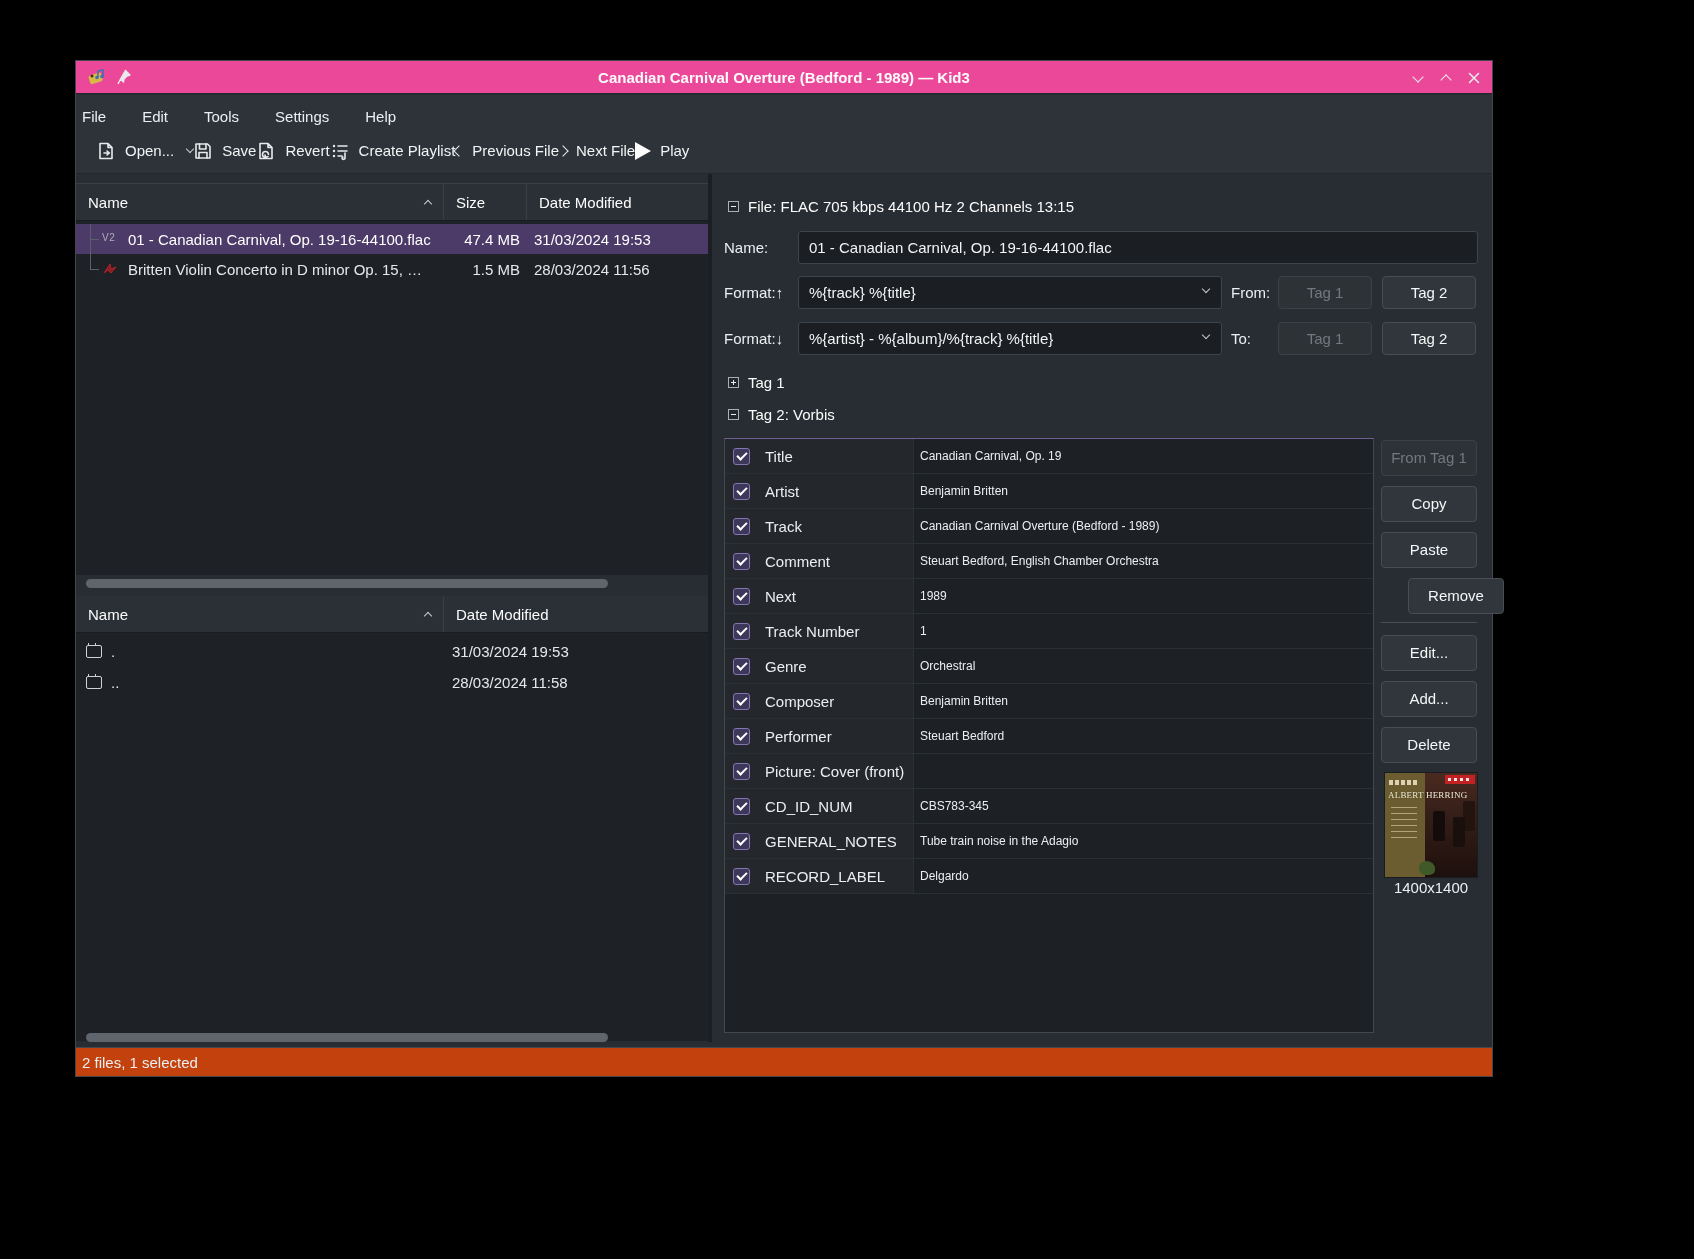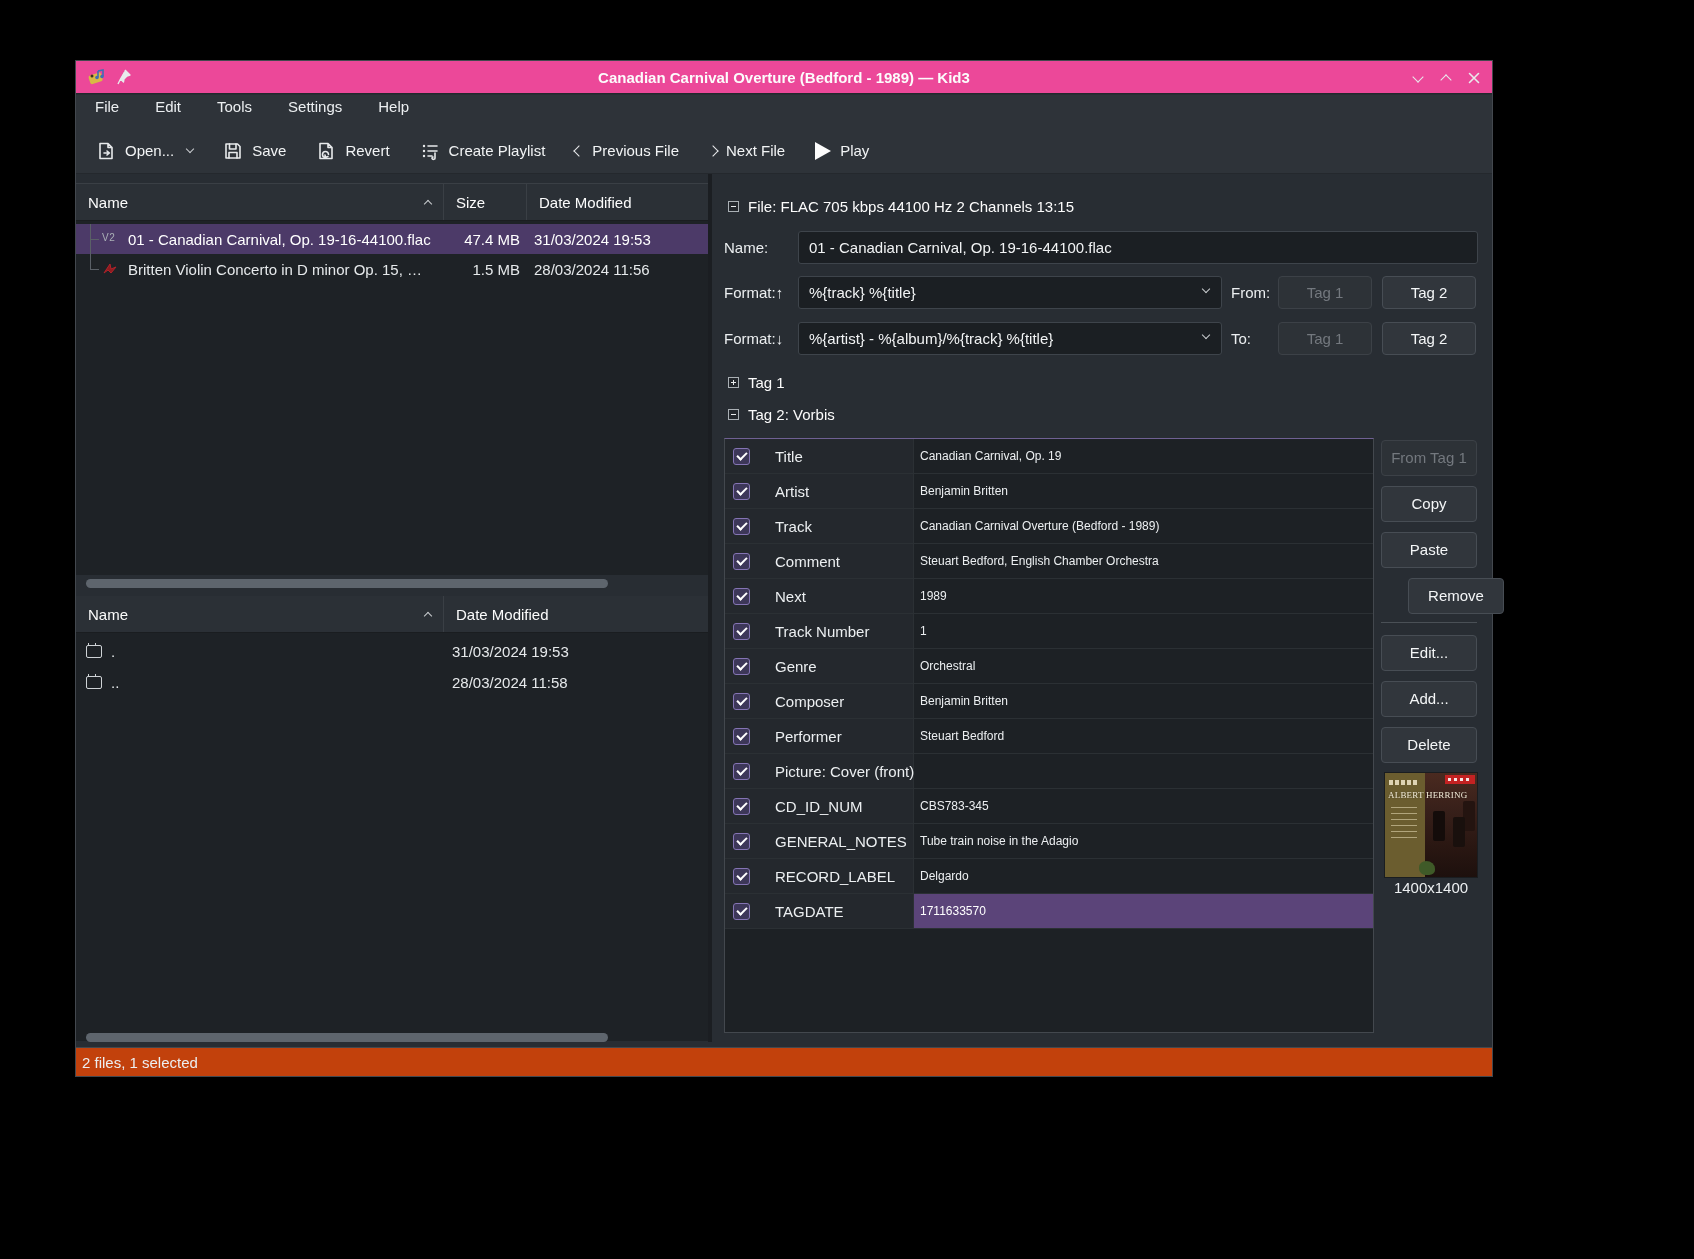--- a/index.html
+++ b/index.html
@@ -22,26 +22,26 @@
   .chev { display:inline-block; width:8px; height:8px; border-style:solid; border-color:#e8eaec;
           border-width:1.6px 1.6px 0 0; }
   .chev.down { transform:rotate(135deg); margin-top:-3px; }
   .chev.up { transform:rotate(-45deg); margin-top:3px; }
   .chev.left { transform:rotate(225deg); }
   .chev.right { transform:rotate(45deg); }
   .chev.small { width:6px; height:6px; border-width:1.4px 1.4px 0 0; border-color:#c9ccCF; }
 
   
   .menubar { position:absolute; left:0; top:34px; width:100%; height:33px; display:flex;
-             align-items:flex-start; padding-left:13px; gap:24px; background:#2e3339; }
+             align-items:flex-end; gap:24px; background:#2e3339; }
   .menu-item { color:#eceff1; font-size:15px; padding:3px 6px; border-radius:3px; }
 
   
   .toolbar { position:absolute; left:0; top:67px; width:100%; height:46px; display:flex;
-             align-items:center; padding-left:20px; gap:30px; background:#2e3339;
+             align-items:center; padding-left:20px; background:#2e3339;
              border-bottom:1px solid #24282d; }
   .tool { display:flex; align-items:center; gap:9px; color:#f2f4f5; font-size:15px; }
   .ticon { width:20px; height:20px; position:relative; flex:0 0 auto; }
   .ticon svg { display:block; }
   .play-tri { width:0; height:0; border-left:16px solid #fcfcfc; border-top:9px solid transparent;
               border-bottom:9px solid transparent; }
 
   
   .filelist { position:absolute; left:0; top:122px; width:632px; height:392px; background:#1e2226;
               border-top:1px solid #3a3f45; }
@@ -90,21 +90,21 @@
   .btn { position:absolute; height:33px; background:#31363c; border:1px solid #474d54; border-radius:4px;
          color:#f4f6f7; font-size:15px; text-align:center; line-height:31px; }
   .btn.disabled { color:#73787e; border-color:#3c4147; background:#2d3237; }
   .sidebtn { width:96px; height:36px; line-height:33px; }
 
   
   .tagtable { position:absolute; left:648px; top:377px; width:650px; height:595px;
               background:#1d2125; border:1px solid #43484e; border-top:1px solid #6f6093; }
   .trow { display:flex; height:35px; border-bottom:1px solid #2b3034; }
   .tname { width:189px; background:#24282d; display:flex; align-items:center; padding-left:8px;
-           gap:25px; border-right:1px solid #2b3034; }
+           gap:15px; border-right:1px solid #2b3034; }
   .tlabel { color:#eceff1; font-size:15px; white-space:nowrap; }
   .tval { flex:1; color:#eceff1; font-size:12px; display:flex; align-items:center; padding-left:6px; }
   .tval.sel { background:#5b4479; color:#fff; }
   .cb { width:17px; height:17px; border:1.6px solid #8474b4; border-radius:3px; background:#3d3759;
         position:relative; flex:0 0 auto; }
   .cb::after { content:''; position:absolute; left:2.5px; top:3.5px; width:8px; height:4px;
                border-left:2px solid #fff; border-bottom:2px solid #fff; transform:rotate(-45deg); }
 
   .sep-line { position:absolute; left:1305px; top:561px; width:96px; height:1px; background:#4a5056; }
 
@@ -426,27 +426,20 @@
           </div>
         <div class="tval">Tube train noise in the Adagio</div>
       </div>
       <div class="trow">
         <div class="tname">
             <span class="cb"></span>
             <span class="tlabel">RECORD_LABEL</span>
           </div>
         <div class="tval">Delgardo</div>
       </div>
-      <div class="trow">
-        <div class="tname">
-            <span class="cb"></span>
-            <span class="tlabel">TAGDATE</span>
-          </div>
-        <div class="tval sel">1711633570</div>
-      </div>
     </div>
 
     <div class="btn sidebtn disabled" style="left:1305px; top:379px;">From Tag 1</div>
     <div class="btn sidebtn" style="left:1305px; top:425px;">Copy</div>
     <div class="btn sidebtn" style="left:1305px; top:471px;">Paste</div>
     <div class="btn sidebtn" style="left:1332px; top:517px;">Remove</div>
     <div class="sep-line"></div>
     <div class="btn sidebtn" style="left:1305px; top:574px;">Edit...</div>
     <div class="btn sidebtn" style="left:1305px; top:620px;">Add...</div>
     <div class="btn sidebtn" style="left:1305px; top:666px;">Delete</div>

